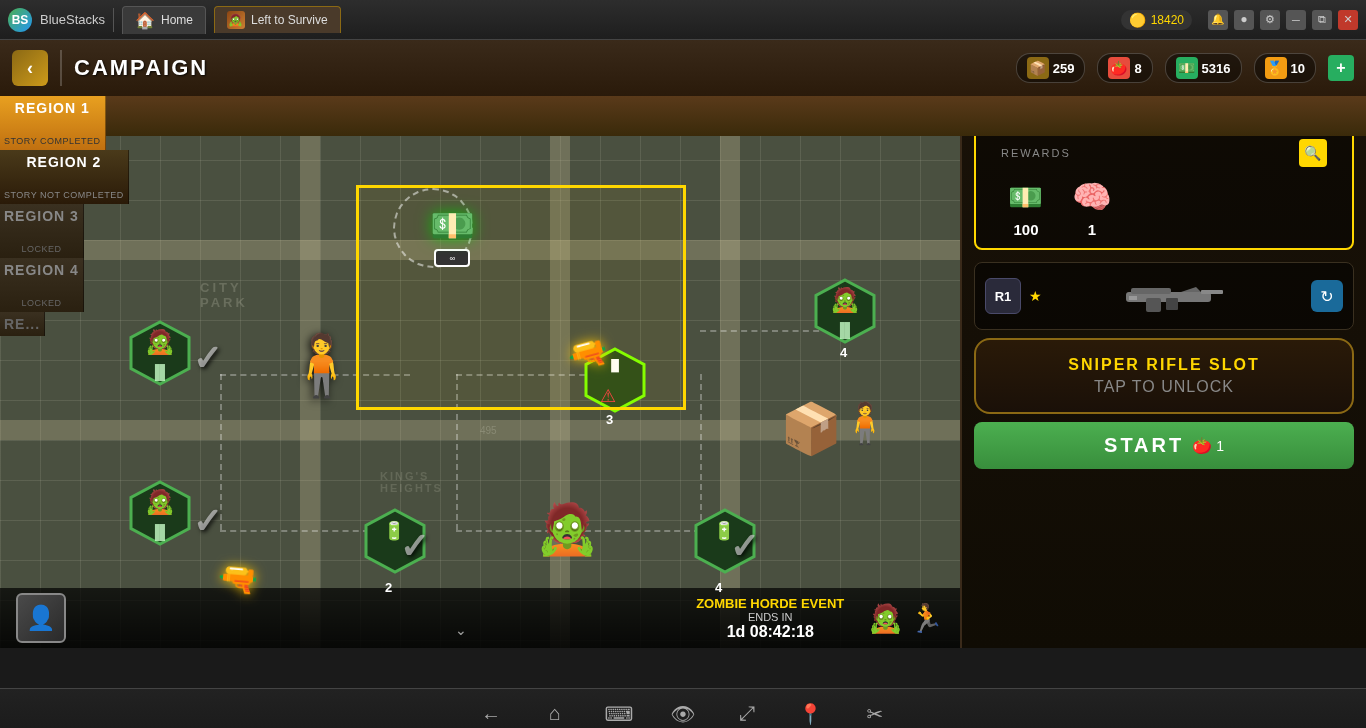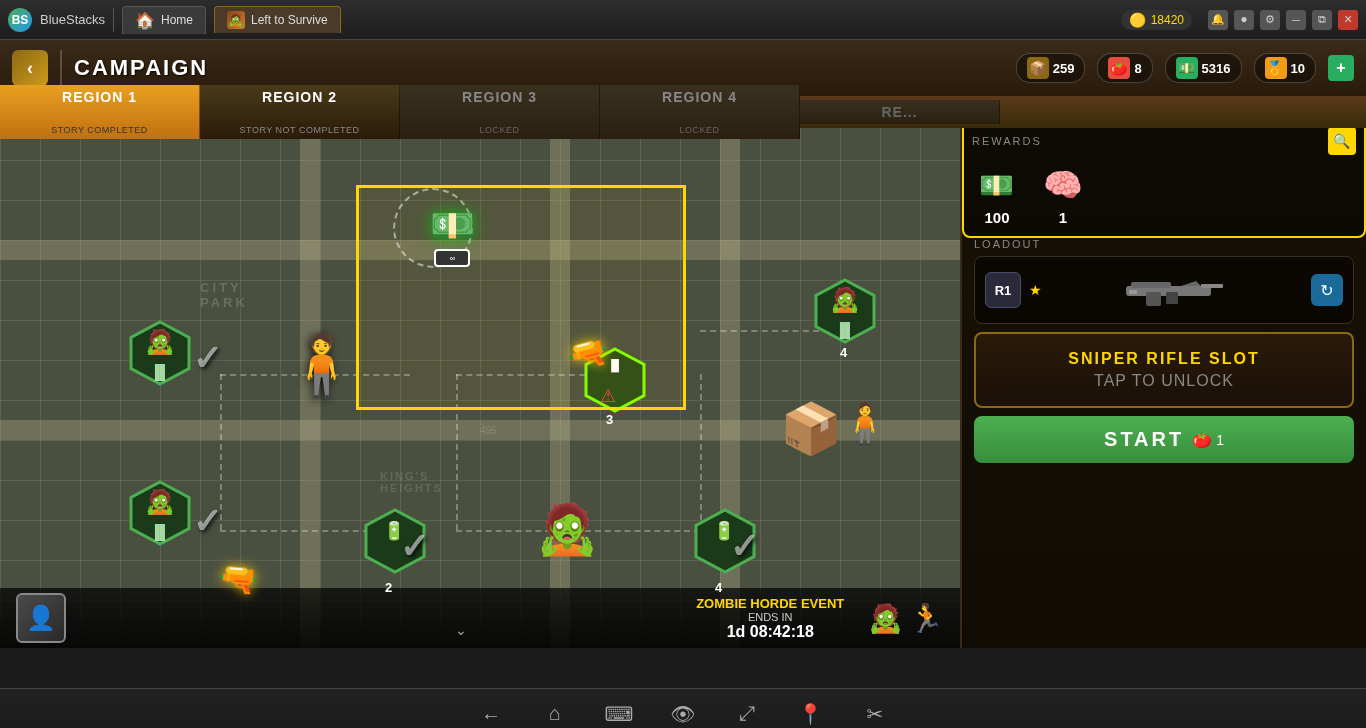--- a/index.html
+++ b/index.html
@@ -145,25 +145,26 @@
       color: white; font-size: 16px; font-weight: bold;
       cursor: pointer;
     }
 
     
     .region-tabs {
       position: absolute;
       top: 56px;
       left: 0;
       right: 0;
-      height: 32px;
+      height: 40px;
       background: linear-gradient(180deg, #5a3a1a 0%, #3a2a0a 100%);
       display: flex;
-      align-items: center;
+      align-items: flex-start;
       z-index: 10;
+      flex-direction: column;
     }
     .region-tab {
       flex: 1;
       display: flex;
       flex-direction: column;
       align-items: center;
       justify-content: center;
       cursor: pointer;
       border-right: 1px solid rgba(0,0,0,0.4);
       padding: 4px;
@@ -224,24 +225,25 @@
       letter-spacing: 2px;
       margin-bottom: 6px;
     }
     .mission-desc {
       color: #bbb;
       font-size: 13px;
     }
 
     
     .rewards-section {
+      margin: 12px;
       border: 2px solid #FFD700;
       border-radius: 8px;
       background: rgba(0,0,0,0.4);
-      padding: 10px 8px;
+      padding: 10px 25px;
     }
     .rewards-header {
       display: flex;
       align-items: center;
       justify-content: space-between;
       margin-bottom: 10px;
     }
     .rewards-label {
       color: #888;
       font-size: 11px;
@@ -334,21 +336,21 @@
       text-align: center;
       cursor: pointer;
       margin: 0 12px 8px;
     }
 
     
     .sniper-slot {
       margin: 0 12px 8px;
       background: linear-gradient(180deg, #2a1a08 0%, #1a1008 100%);
       border: 2px solid #8B6914;
-      border-radius: 8px;
+      border-radius: 16px;
       padding: 16px;
       text-align: center;
       cursor: pointer;
     }
     .sniper-slot-title {
       color: #FFD700;
       font-size: 16px;
       font-weight: bold;
       letter-spacing: 2px;
       margin-bottom: 4px;
@@ -715,21 +717,20 @@
           <div class="reward-val">100</div>
         </div>
         <div class="reward-item">
           <div class="reward-icon" style="font-size:32px;">🧠</div>
           <div class="reward-val">1</div>
         </div>
       </div>
     </div>
 
     <div class="loadout-section">
-      <div class="loadout-label">LOADOUT</div>
       <div class="loadout-item">
         <div class="loadout-rank">
           <span>R1</span>
         </div>
         <div class="loadout-star">★</div>
         <div class="loadout-weapon">
 
           <svg width="110" height="45" viewBox="0 0 110 45">
             <rect x="5" y="18" width="85" height="10" rx="3" fill="#777"></rect>
             <rect x="10" y="14" width="40" height="6" rx="2" fill="#666"></rect>

